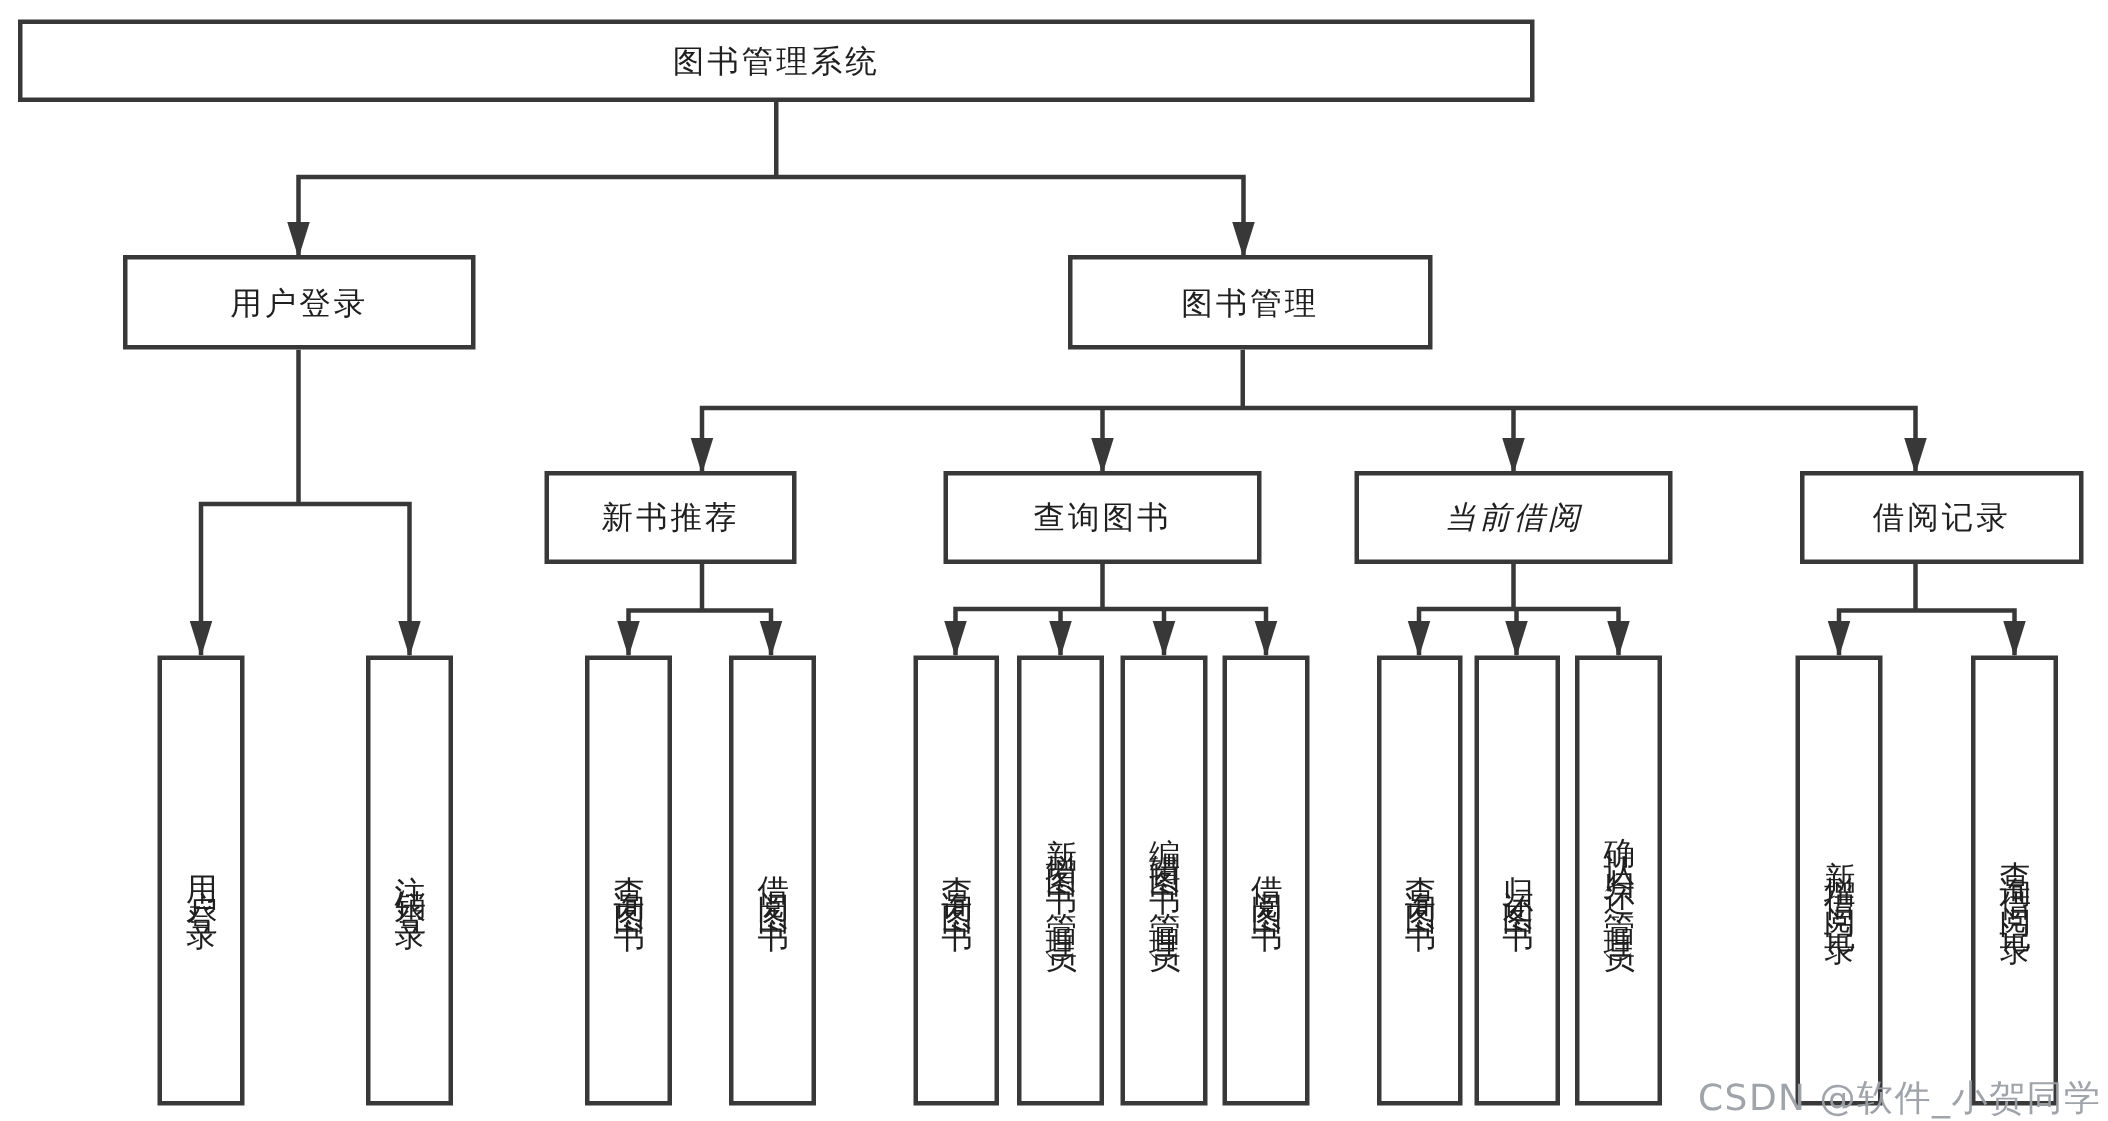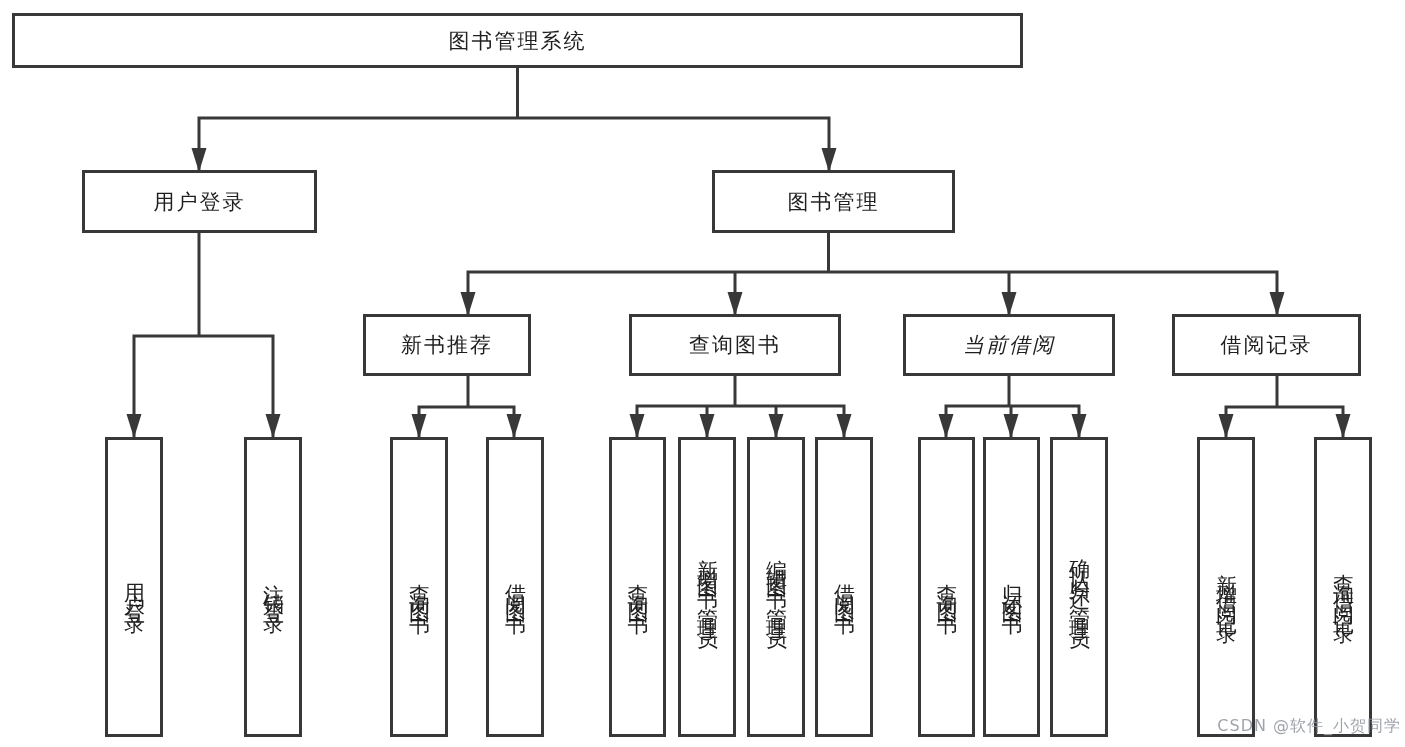--- a/index.html
+++ b/index.html
@@ -33,21 +33,21 @@
     writing-mode: vertical-rl;
     text-orientation: mixed;
     letter-spacing: 10px;
     line-height: 1;
     white-space: nowrap;
   }
   .watermark {
     position: absolute;
     top: 716px;
     right: 4px;
-    font-size: 16px;
+    font-size: 24px;
     letter-spacing: 1px;
     color: rgba(154, 159, 167, 0.95);
     white-space: nowrap;
     margin-left: 43px;
   }
 </style>
 </head>
 <body>
 
 <div class="stage">
@@ -104,21 +104,21 @@
 
   <div class="node" style="left:363px; top:314px; width:168px; height:62px;">
     <span>新书推荐</span>
   </div>
   <div class="node" style="left:629px; top:314px; width:212px; height:62px;">
     <span>查询图书</span>
   </div>
   <div class="node" style="left:903px; top:314px; width:212px; height:62px;font-style:italic;">
     <span>当前借阅</span>
   </div>
-  <div class="node" style="left:1172px; top:314px; width:189px; height:62px;">
+  <div class="node" style="left:1200px; top:314px; width:189px; height:62px;">
     <span>借阅记录</span>
   </div>
 
   <div class="node leaf" style="left:105px; top:437px; width:58px; height:300px;">
     <span>用户登录</span>
   </div>
   <div class="node leaf" style="left:244px; top:437px; width:58px; height:300px;">
     <span>注销登录</span>
   </div>
 

